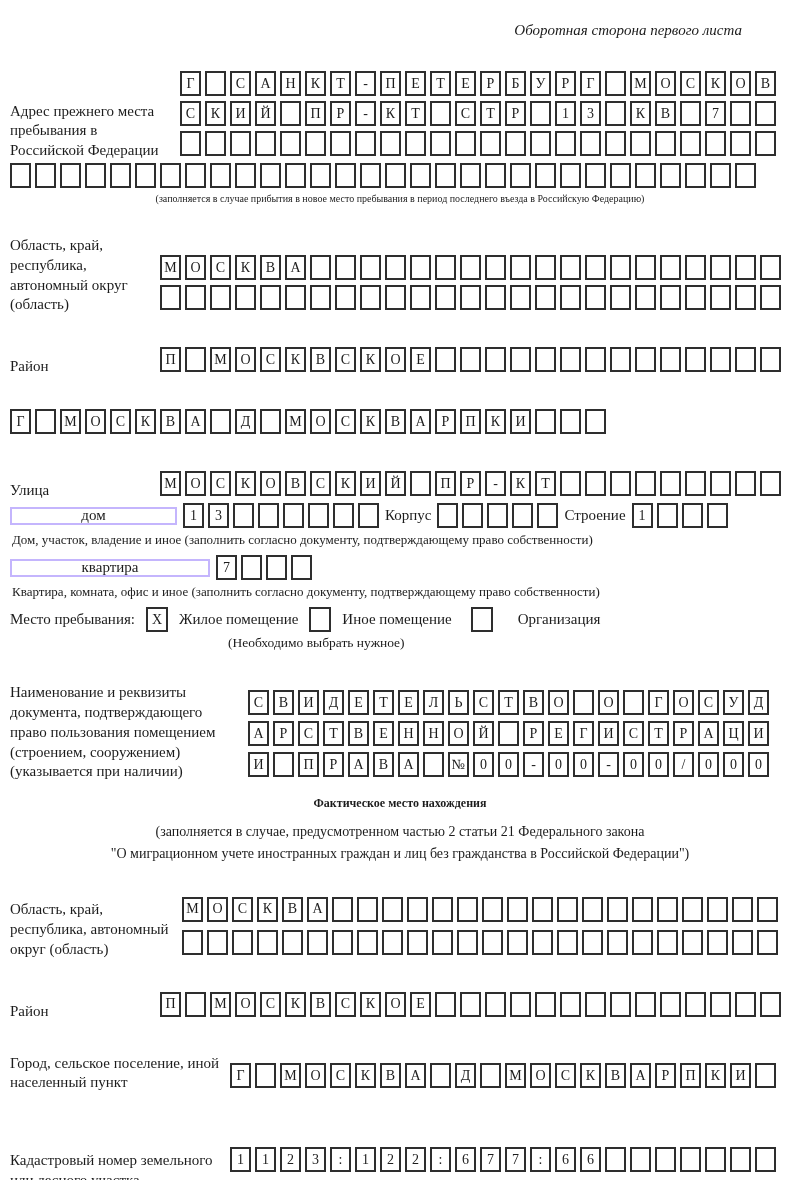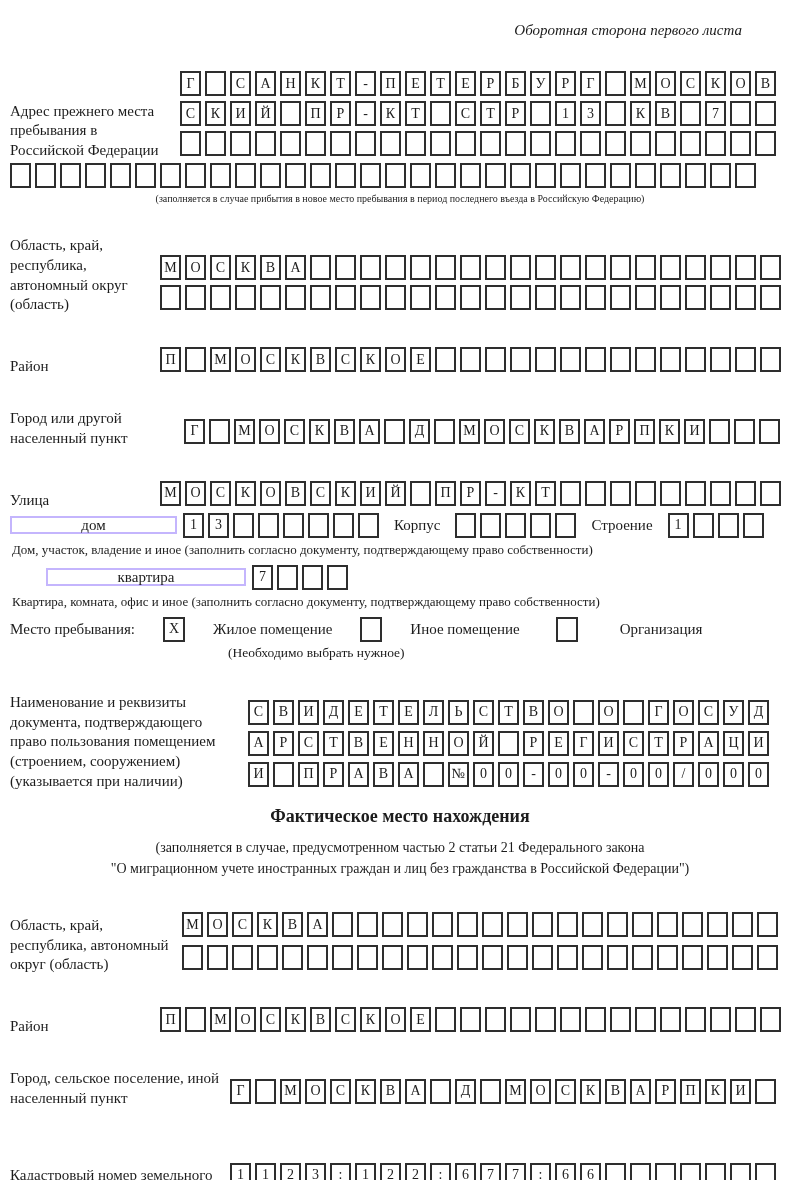--- a/index.html
+++ b/index.html
@@ -11,26 +11,26 @@
   .rows{flex:1 1 auto;}
   .cellrow{display:flex;gap:4px;margin-bottom:5px;}
   .cell{flex:0 0 auto;width:21px;height:25px;border:2px solid #2e2e2e;box-sizing:border-box;
         display:flex;align-items:center;justify-content:center;font-size:14px;background:#fff;}
   .note{font-size:10px;text-align:center;margin:2px 0 6px;}
   .section-title{font-weight:bold;text-align:center;font-size:15.5px;margin:10px 0 8px;}
   .caption{font-size:13px;margin:0 0 7px 2px;}
   .dom-row{display:flex;align-items:center;gap:6px;margin:1px 0 4px;}
   .wide-box{height:18px;border:2px solid #c4b5fd;box-sizing:border-box;display:flex;
             align-items:center;justify-content:center;flex:0 0 auto;}
-  .inline-label{margin:0 9px;flex:0 0 auto;}
-  .mesto-row{display:flex;align-items:center;gap:28px;margin:6px 0 3px;}
+  .inline-label{margin:0 0;flex:0 0 auto;}
+  .mesto-row{display:flex;align-items:center;gap:11px;margin:6px 0 3px;}
   .checkbox{width:22px;height:25px;border:2px solid #2e2e2e;box-sizing:border-box;flex:0 0 auto;
             display:flex;align-items:center;justify-content:center;font-size:14px;}
   .mesto-note{font-size:13.5px;margin:0 0 10px 218px;}
-  .fact-title{font-weight:bold;text-align:center;font-size:18px;margin:14px 0 10px;}
+  .fact-title{font-weight:bold;text-align:center;font-size:12px;margin:14px 0 10px;}
   .fact-note{font-size:14px;text-align:center;line-height:1.55;margin-bottom:8px;}
   .stamp-wrap{margin-left:318px;width:466px;margin-top:10px;}
   .stamp-box{width:364px;height:176px;border:2px solid #2e2e2e;box-sizing:border-box;margin:0 auto 5px;}
 </style>
 </head>
 <body>
 
 <div class="page">
 
   <div class="header-note">Оборотная сторона первого листа</div>
@@ -240,21 +240,20 @@
           <span class="cell"></span>
           <span class="cell"></span>
           <span class="cell"></span>
           <span class="cell"></span>
           <span class="cell"></span>
         </div>
     </div>
   </div>
 
   <div class="fr">
-    <div class="lbl" style="flex-basis:174px;">Город или другой населенный пункт</div>
     <div class="rows">
       <div class="cellrow">
           <span class="cell">Г</span>
           <span class="cell"></span>
           <span class="cell">М</span>
           <span class="cell">О</span>
           <span class="cell">С</span>
           <span class="cell">К</span>
           <span class="cell">В</span>
           <span class="cell">А</span>
@@ -335,21 +334,21 @@
     <div class="cellrow" style="margin-bottom:0;">
         <span class="cell">1</span>
         <span class="cell"></span>
         <span class="cell"></span>
         <span class="cell"></span>
       </div>
   </div>
   <div class="caption">Дом, участок, владение и иное (заполнить согласно документу, подтверждающему право собственности)</div>
 
   <div class="dom-row">
-    <div class="wide-box" style="width:200px;margin-left:36px;">квартира</div>
+    <div class="wide-box" style="width:200px;">квартира</div>
     <div class="cellrow" style="margin-bottom:0;">
         <span class="cell">7</span>
         <span class="cell"></span>
         <span class="cell"></span>
         <span class="cell"></span>
       </div>
   </div>
   <div class="caption">Квартира, комната, офис и иное (заполнить согласно документу, подтверждающему право собственности)</div>
 
   <div class="mesto-row">

